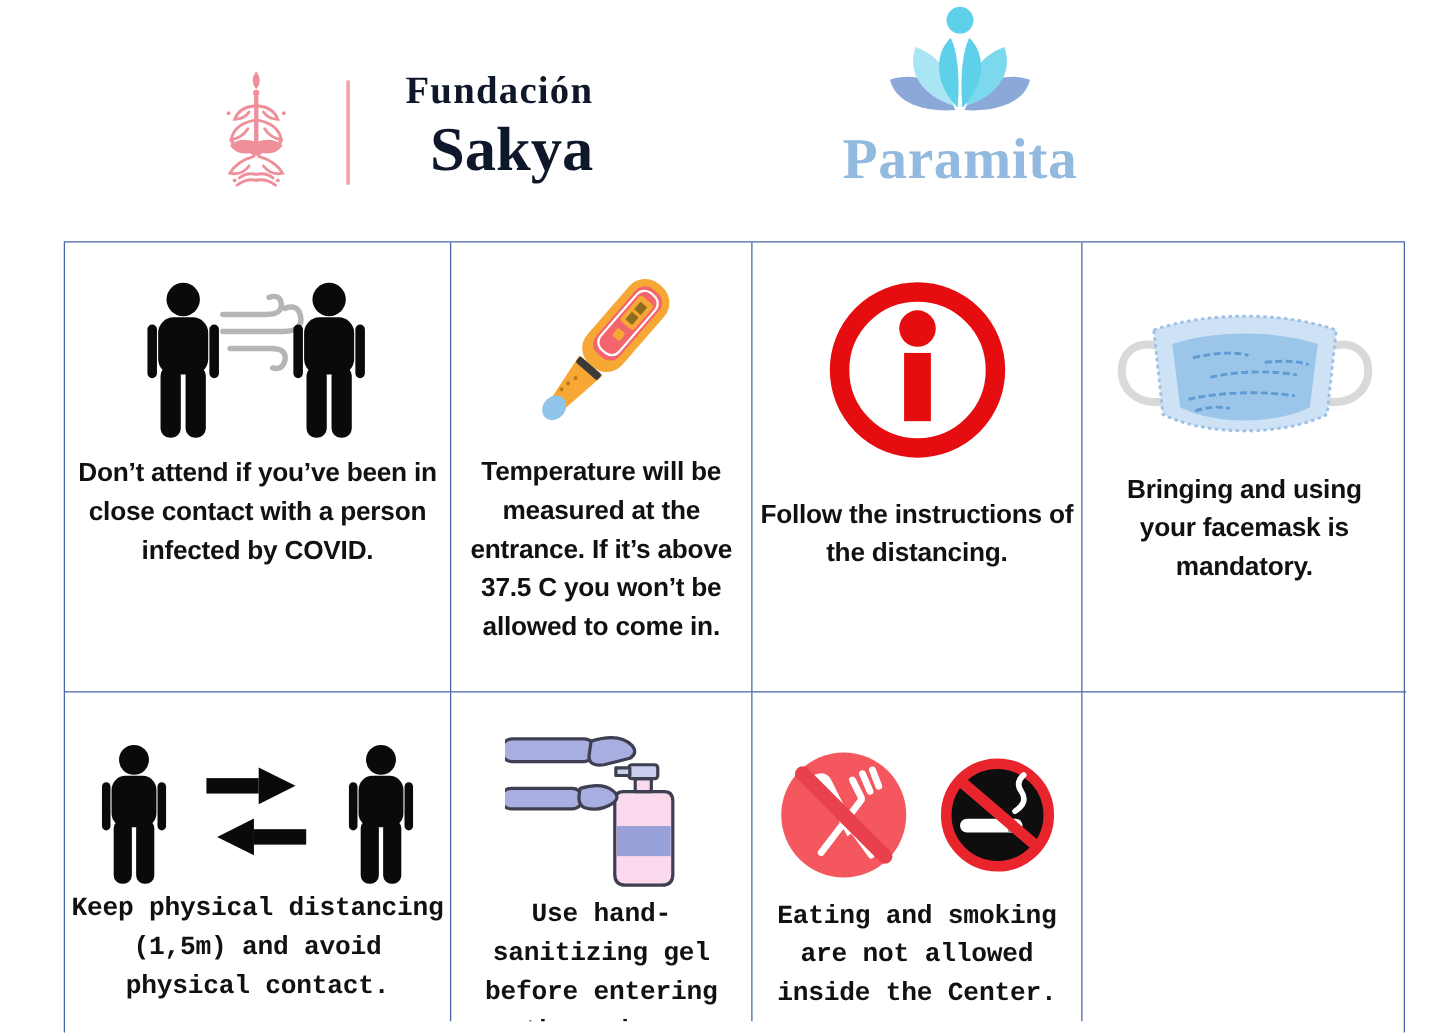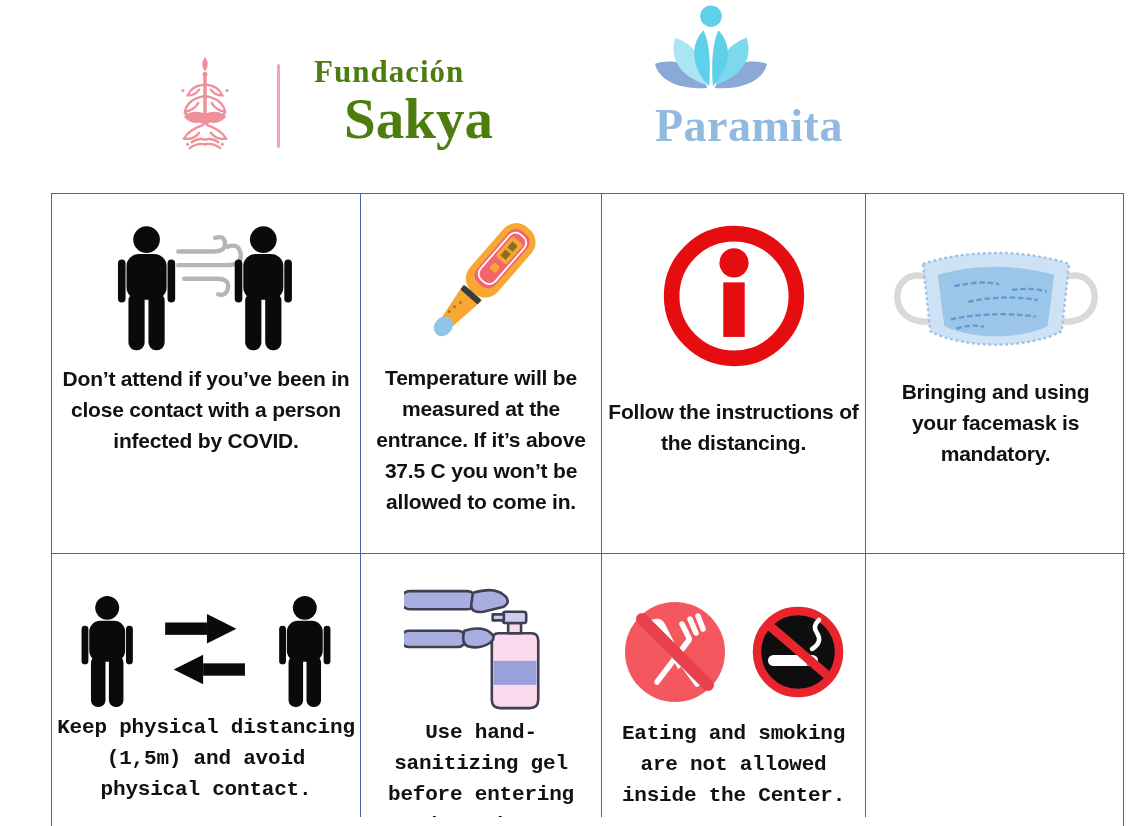--- a/index.html
+++ b/index.html
@@ -7,24 +7,24 @@
   body {
     width:1145px; height:826px; background:#ffffff; position:relative; overflow:hidden;
     font-family:"Liberation Sans", sans-serif;
   }
 
   
   .header { position:absolute; left:0; top:0; width:1145px; height:190px; }
   .sakya-logo { position:absolute; left:0; top:0; }
   .sakya-emblem { position:absolute; left:176px; top:56px; }
   .sakya-divider { position:absolute; left:277px; top:64px; width:3px; height:84px; background:#f3a6b0; border-radius:2px; }
-  .sakya-text { position:absolute; left:314px; top:54px; color:#4d7c0f; font-family:"Liberation Serif", serif; font-weight:700; }
+  .sakya-text { position:absolute; left:314px; top:54px; color:#0f172a; font-family:"Liberation Serif", serif; font-weight:700;text-align:right; }
   .sakya-line1 { font-size:31px; line-height:36px; letter-spacing:1px; }
-  .sakya-line2 { font-size:57px; line-height:58px; letter-spacing:0;margin-left:30px; }
-  .paramita-logo { position:absolute; left:655px; top:4px; width:226px; }
+  .sakya-line2 { font-size:50px; line-height:58px; letter-spacing:0;margin-left:30px; }
+  .paramita-logo { position:absolute; left:655px; top:4px; width:226px; text-align:center; }
   .paramita-text { color:#92b9de; font-family:"Liberation Serif", serif; font-weight:700; font-size:46px; line-height:48px; margin-top:8px; letter-spacing:0.5px; }
 
   
   .grid {
     position:absolute; left:51px; top:193px; width:1073px; height:740px;
     display:grid; grid-template-columns:309px 241px 264px 259px; grid-template-rows:360px 263px;
     border:1.5px solid #4565a8;
   }
   .cell { border-right:1.5px solid #4565a8; border-bottom:1.5px solid #4565a8;
           display:flex; flex-direction:column; align-items:center; overflow:hidden; }

